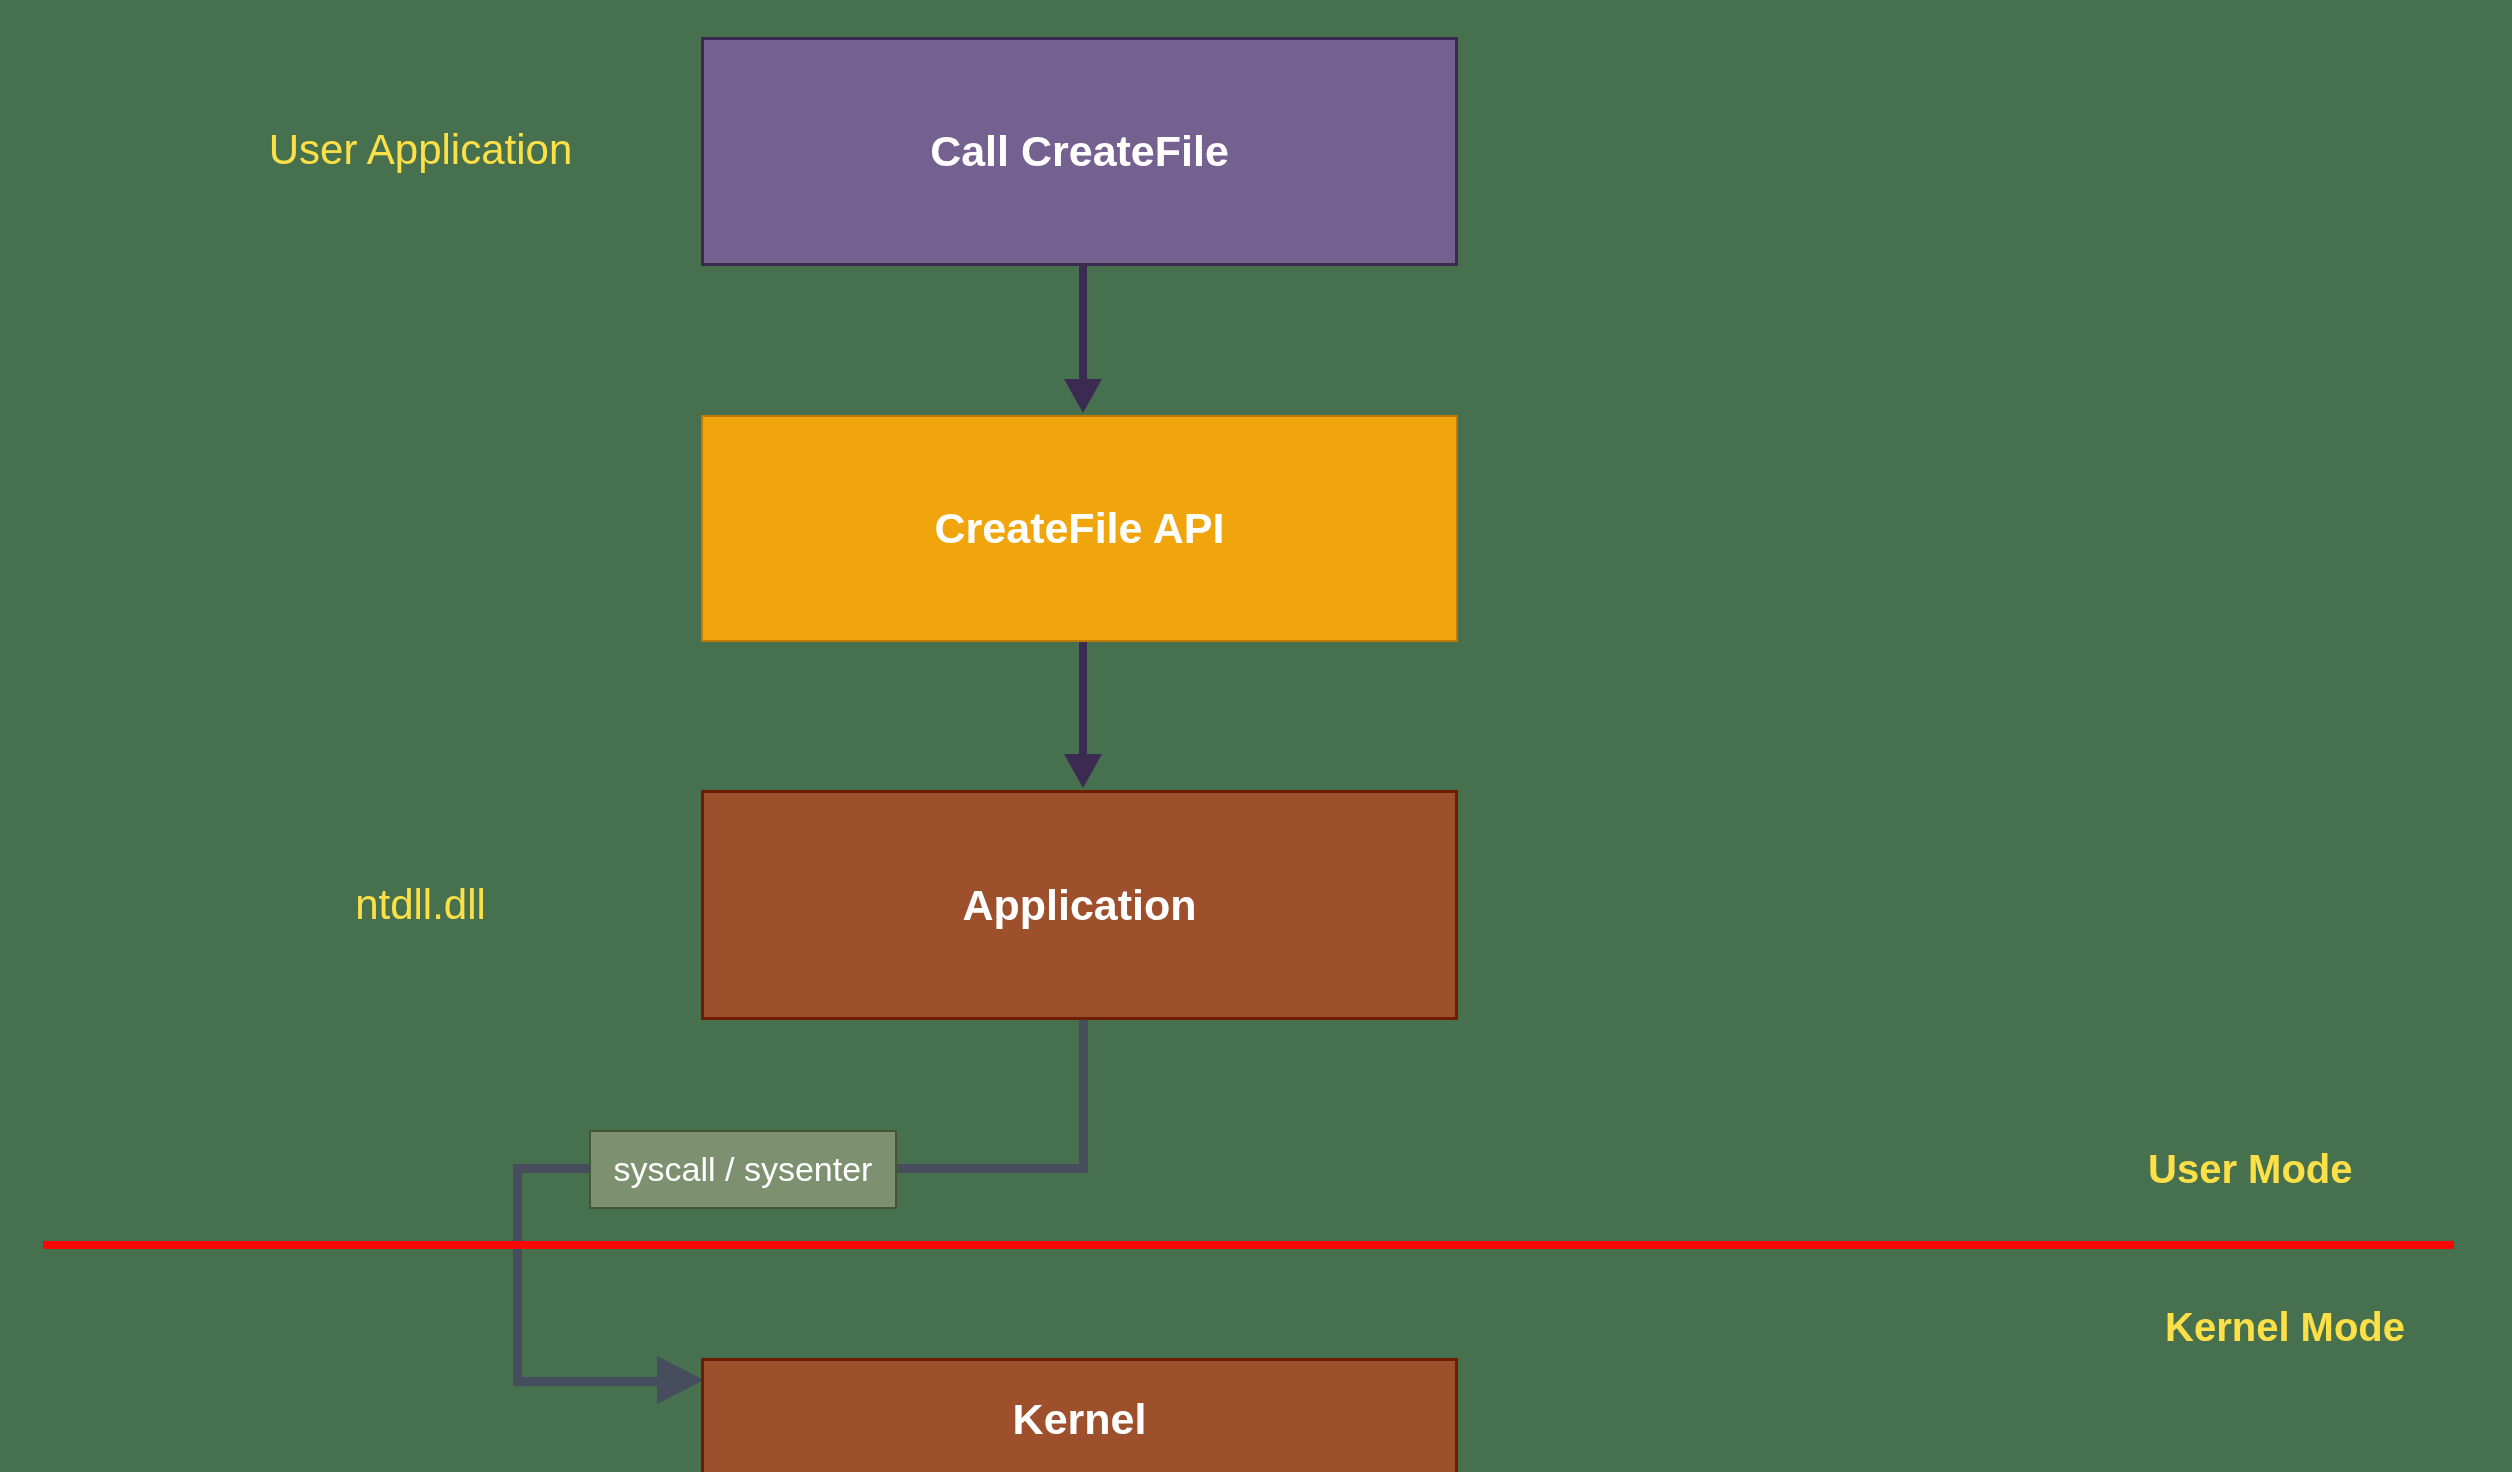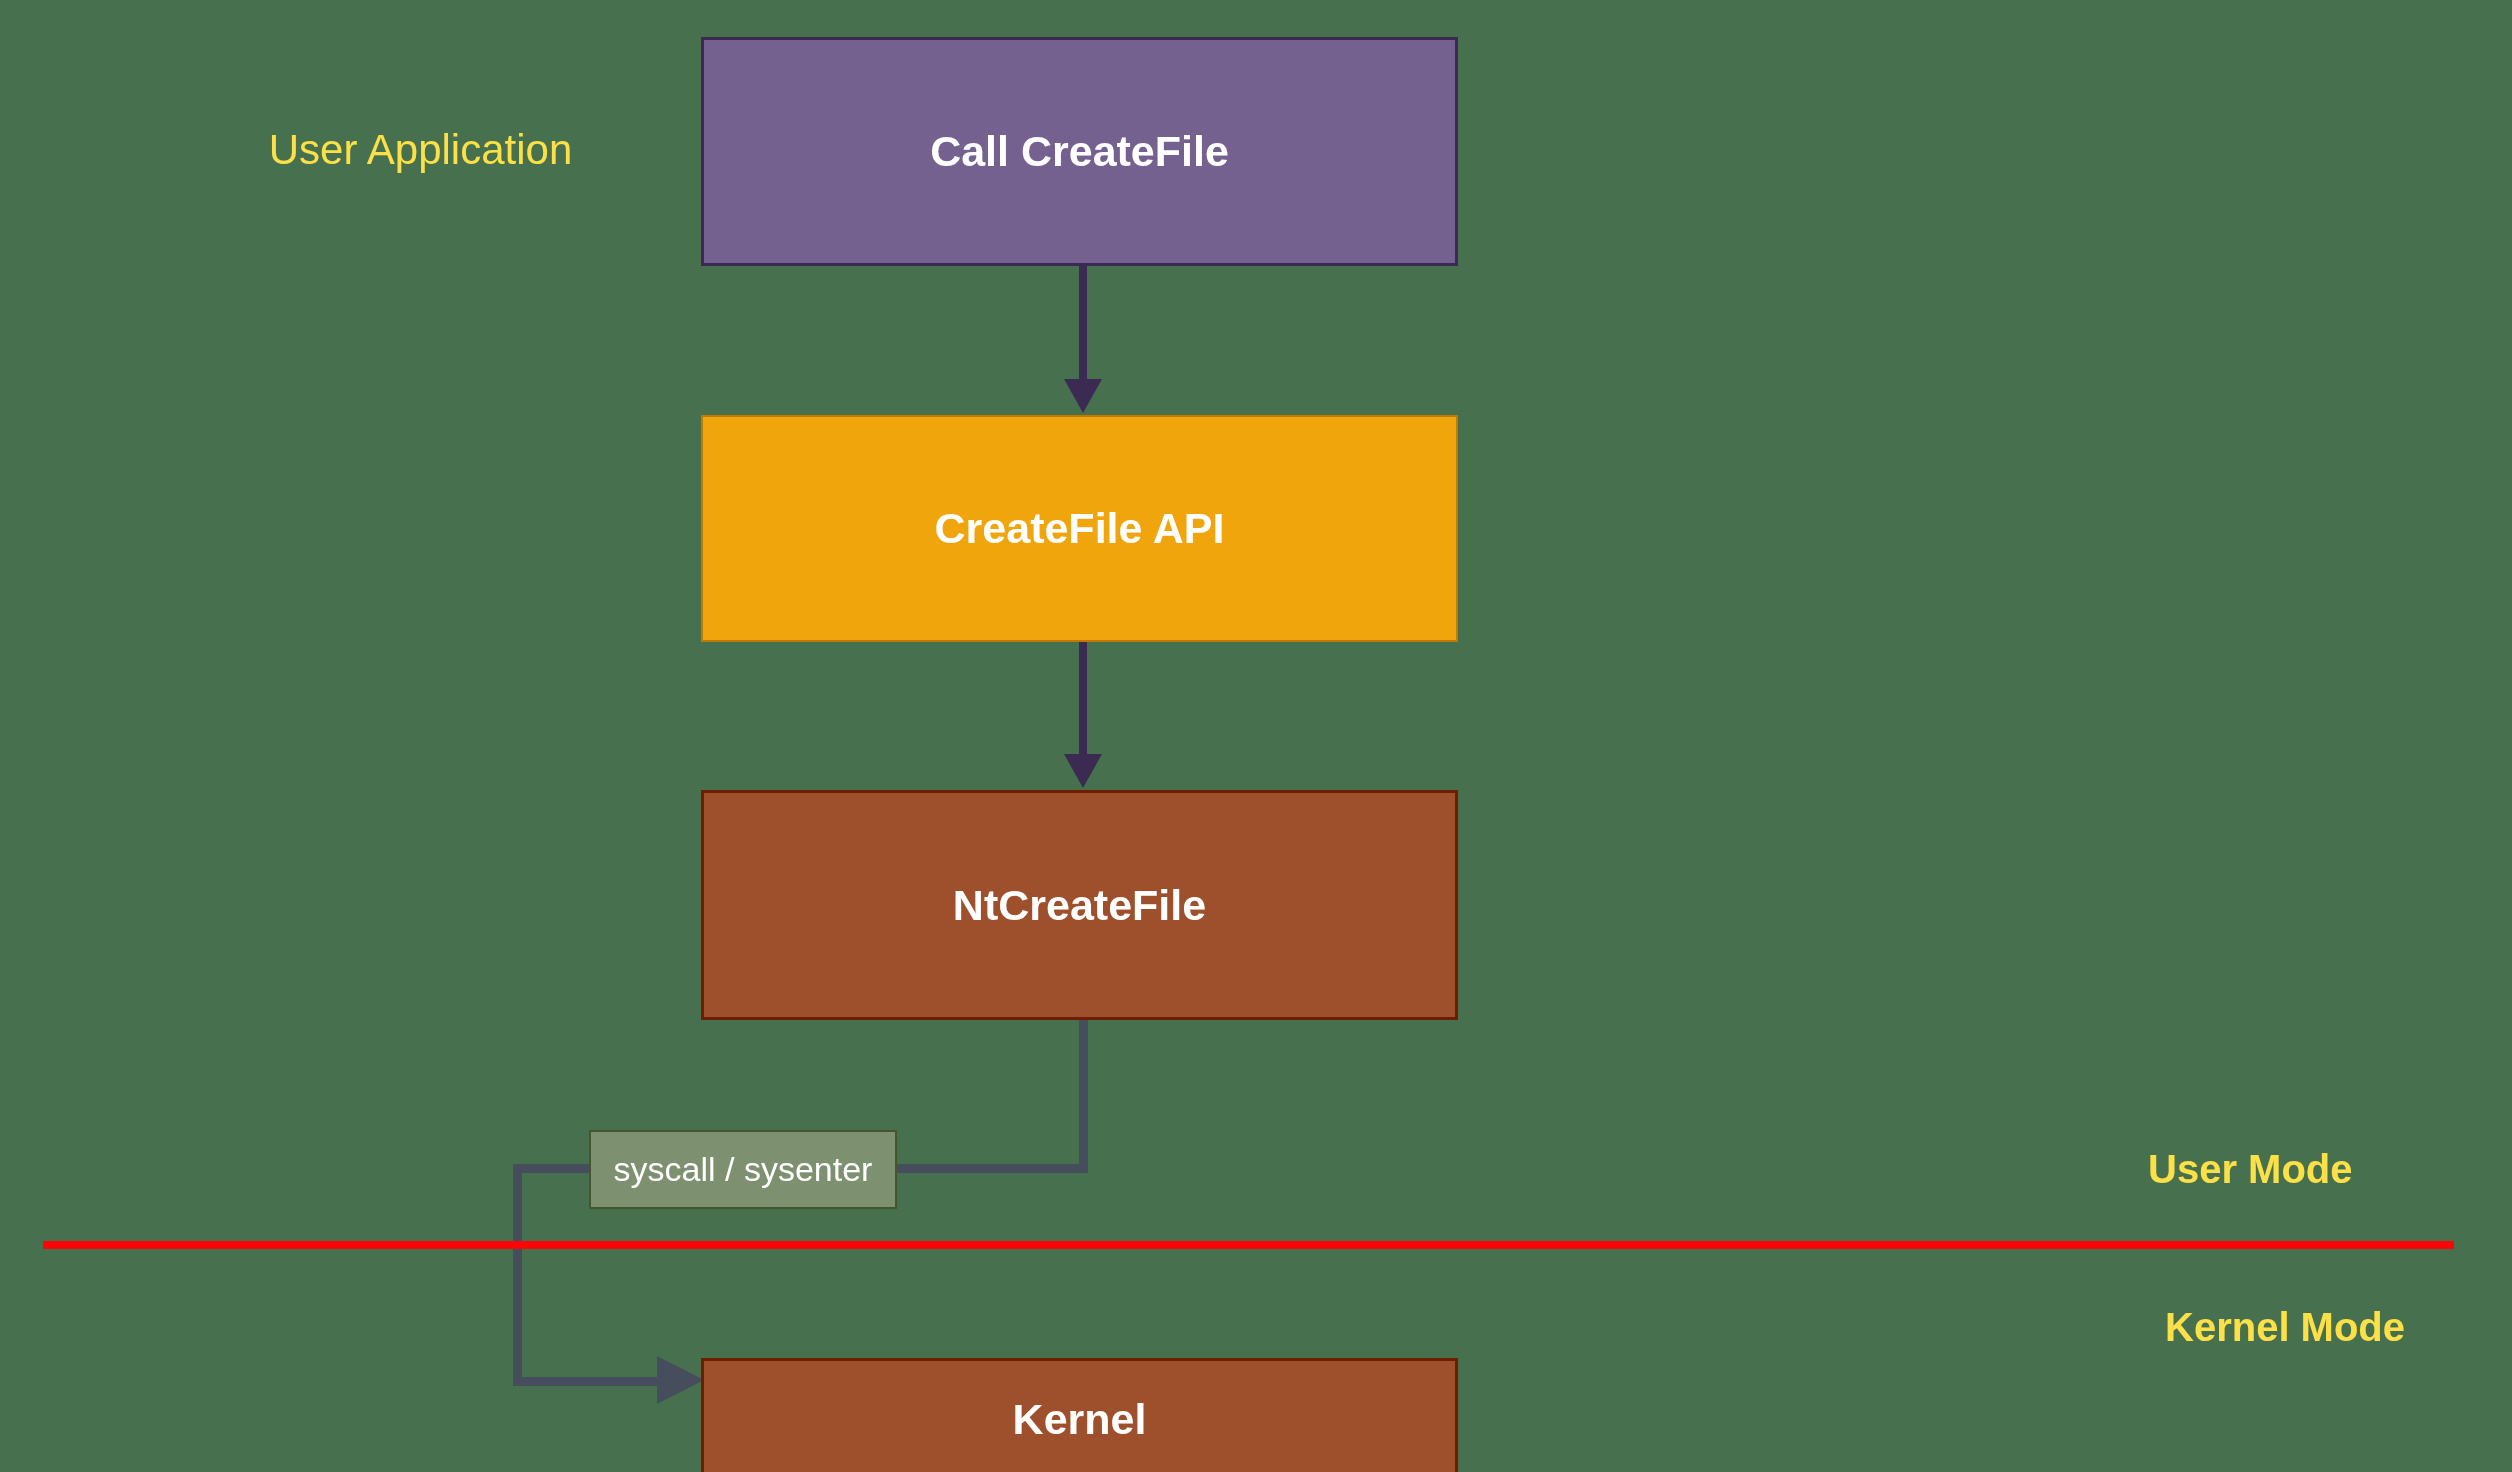--- a/index.html
+++ b/index.html
@@ -76,29 +76,30 @@
     color:#cadfc2;opacity:0.88;z-index:6;white-space:nowrap;
   }
 </style>
 </head>
 <body>
 
 <div id="root">
 
 
   <div class="lane-label" id="lane-user-application">User Application</div>
+  <div class="lane-label" id="lane-ntdll">ntdll.dll</div>
 
   <div class="node" id="node-call-createfile">
     <span>Call CreateFile</span>
   </div>
   <div class="node" id="node-createfile-api">
     <span>CreateFile API</span>
   </div>
   <div class="node" id="node-ntcreatefile">
-    <span>NtCreateFile</span>
+    <span>Application</span>
   </div>
   <div class="node" id="node-kernel">
     <span>Kernel</span>
   </div>
 
   <div class="pline" id="pline-1"></div>
   <div class="phead" id="phead-1"></div>
   <div class="pline" id="pline-2"></div>
   <div class="phead" id="phead-2"></div>
 

